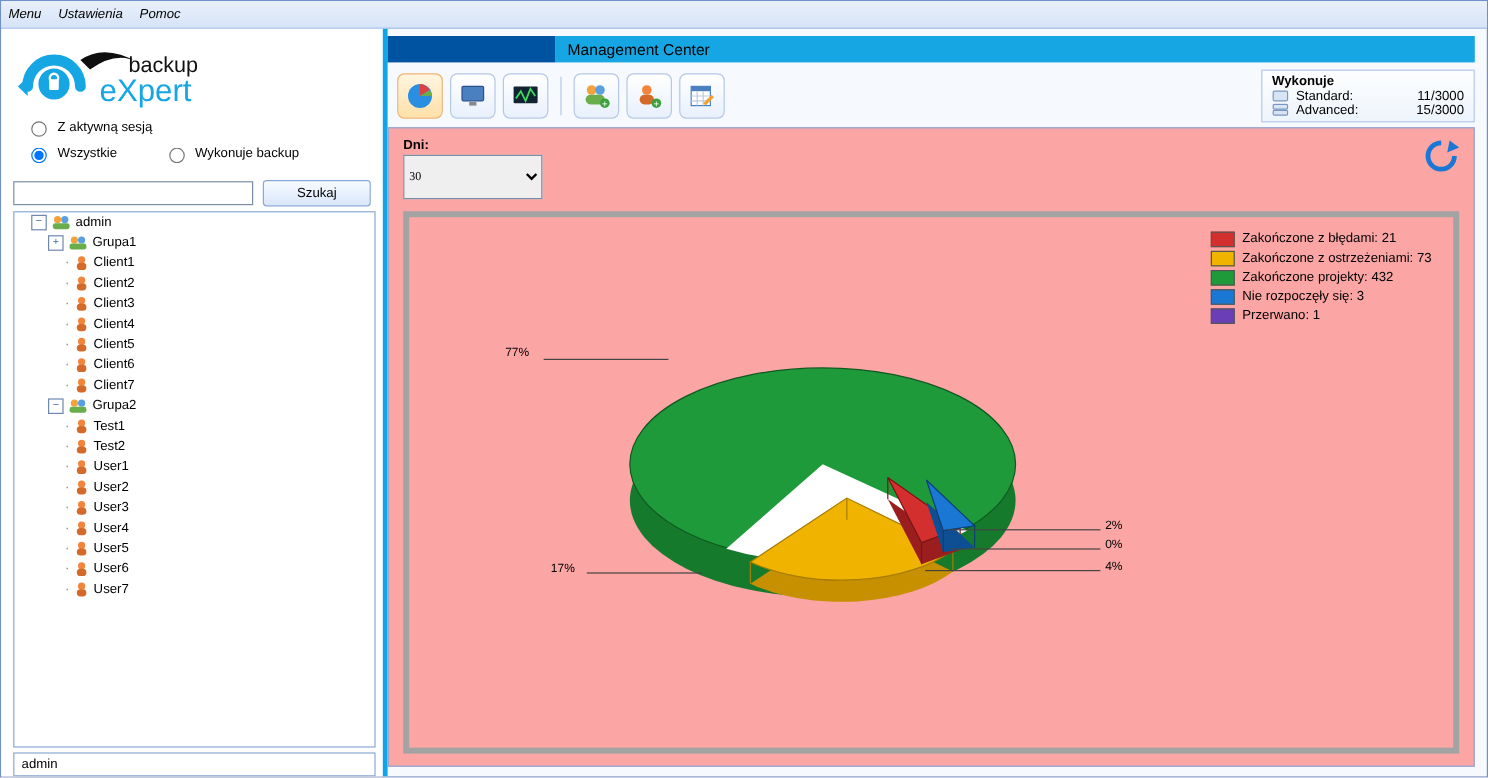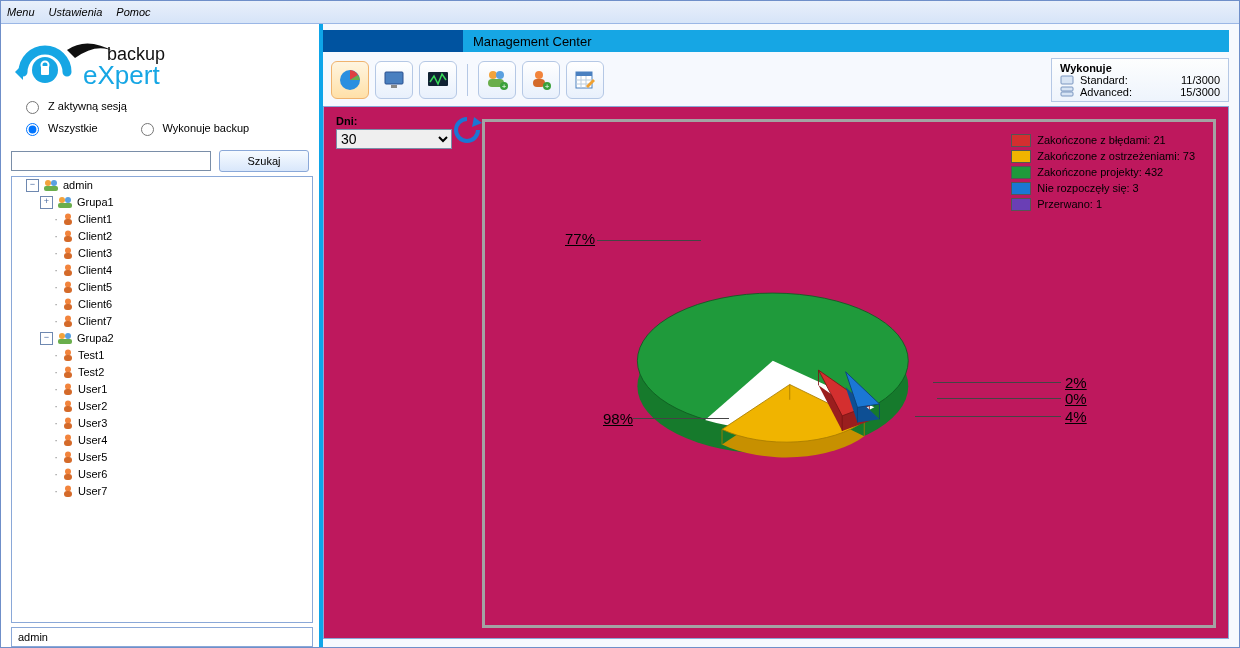--- a/index.html
+++ b/index.html
@@ -44,32 +44,32 @@
   .title-bar .light{flex:1;background:#16a6e4;color:#000000;font-size:13px;display:flex;align-items:center;padding-left:10px;}
   .toolbar-lg{display:flex;align-items:center;padding:2px 10px 4px 8px;gap:6px;}
   .tbtn{width:36px;height:36px;border:1px solid #b5c8e5;border-radius:6px;background:linear-gradient(#fff,#e8f0fc);display:flex;align-items:center;justify-content:center;}
   .tbtn.sel{border-color:#f0b36e;background:linear-gradient(#fff5e0,#ffe0a8);}
   .sep{width:1px;height:32px;background:#b5c8e5;margin:0 4px;}
   .lic-box{margin-left:auto;border:1px solid #b5c8e5;background:linear-gradient(#fdfefe,#eef4fc);padding:3px 8px;min-width:160px;font-size:11px;}
   .lic-box .t{font-weight:bold;}
   .lic-row{display:flex;align-items:center;justify-content:space-between;gap:6px;}
   .lic-row .ico{width:14px;display:inline-flex;}
   
-  .content{flex:1;border:1px solid #8aa8d8;margin:0 10px 8px 0;background:#be185d;padding:8px 12px 10px 12px;display:flex;min-height:0;}
+  .content{flex:1;border:1px solid #8aa8d8;margin:0 10px 8px 0;background:#fca5a5;padding:8px 12px 10px 12px;display:flex;flex-direction:column;min-height:0;}
   .days{margin-bottom:6px;}
   .days b{display:block;margin-bottom:2px;}
-  select{height:20px;width:116px;font-size:14px;border:1px solid #7a8ea8;}
+  select{height:37px;width:116px;font-size:10px;border:1px solid #7a8ea8;font-family:Liberation Serif, serif;}
   .refresh{margin-left:auto;}
   .top-row{display:flex;align-items:flex-start;}
-  .chart-box{flex:1;border:3px solid #a3a3a3;margin-top:4px;padding:6px;position:relative;min-height:0;}
+  .chart-box{flex:1;border:5px solid #a3a3a3;margin-top:4px;padding:6px;position:relative;min-height:0;}
   .legend{position:absolute;right:18px;top:10px;font-size:11px;}
   .legend div{display:flex;align-items:center;gap:6px;line-height:16px;}
   .sw{width:18px;height:11px;border:1px solid #555;}
   .chartwrap{position:absolute;left:0;right:0;top:0;bottom:0;}
-  .callout{position:absolute;font-size:15px;text-decoration:underline;}
+  .callout{position:absolute;font-size:10px;}
   .leader{position:absolute;height:1px;background:#444;}
 </style>
 </head>
 <body>
 
 <div class="frame">
 
   <div class="menubar">
     <div>Menu</div>
     <div>Ustawienia</div>
@@ -475,21 +475,21 @@
                 <path d="M436 248 L396 210 L410 252 Z" fill="#0e4f94"></path>
                 <path d="M436 230 L396 192 L410 234 Z" fill="#1b77d4" stroke="#0c3f76"></path>
                 <path d="M436 230 L436 248 M410 234 L410 252" stroke="#0c3f76"></path>
               </g>
             </svg>
 
             
             <span class="callout" style="left:80px;top:108px">77%</span>
             <div class="leader" style="left:112px;top:118px;width:104px"></div>
 
-            <span class="callout" style="left:118px;top:288px">98%</span>
+            <span class="callout" style="left:118px;top:288px">17%</span>
             <div class="leader" style="left:148px;top:296px;width:96px"></div>
 
             <span class="callout" style="left:580px;top:286px">4%</span>
             <div class="leader" style="left:430px;top:294px;width:146px"></div>
 
             <span class="callout" style="left:580px;top:252px">2%</span>
             <div class="leader" style="left:448px;top:260px;width:128px"></div>
 
             <span class="callout" style="left:580px;top:268px">0%</span>
             <div class="leader" style="left:452px;top:276px;width:124px"></div>

